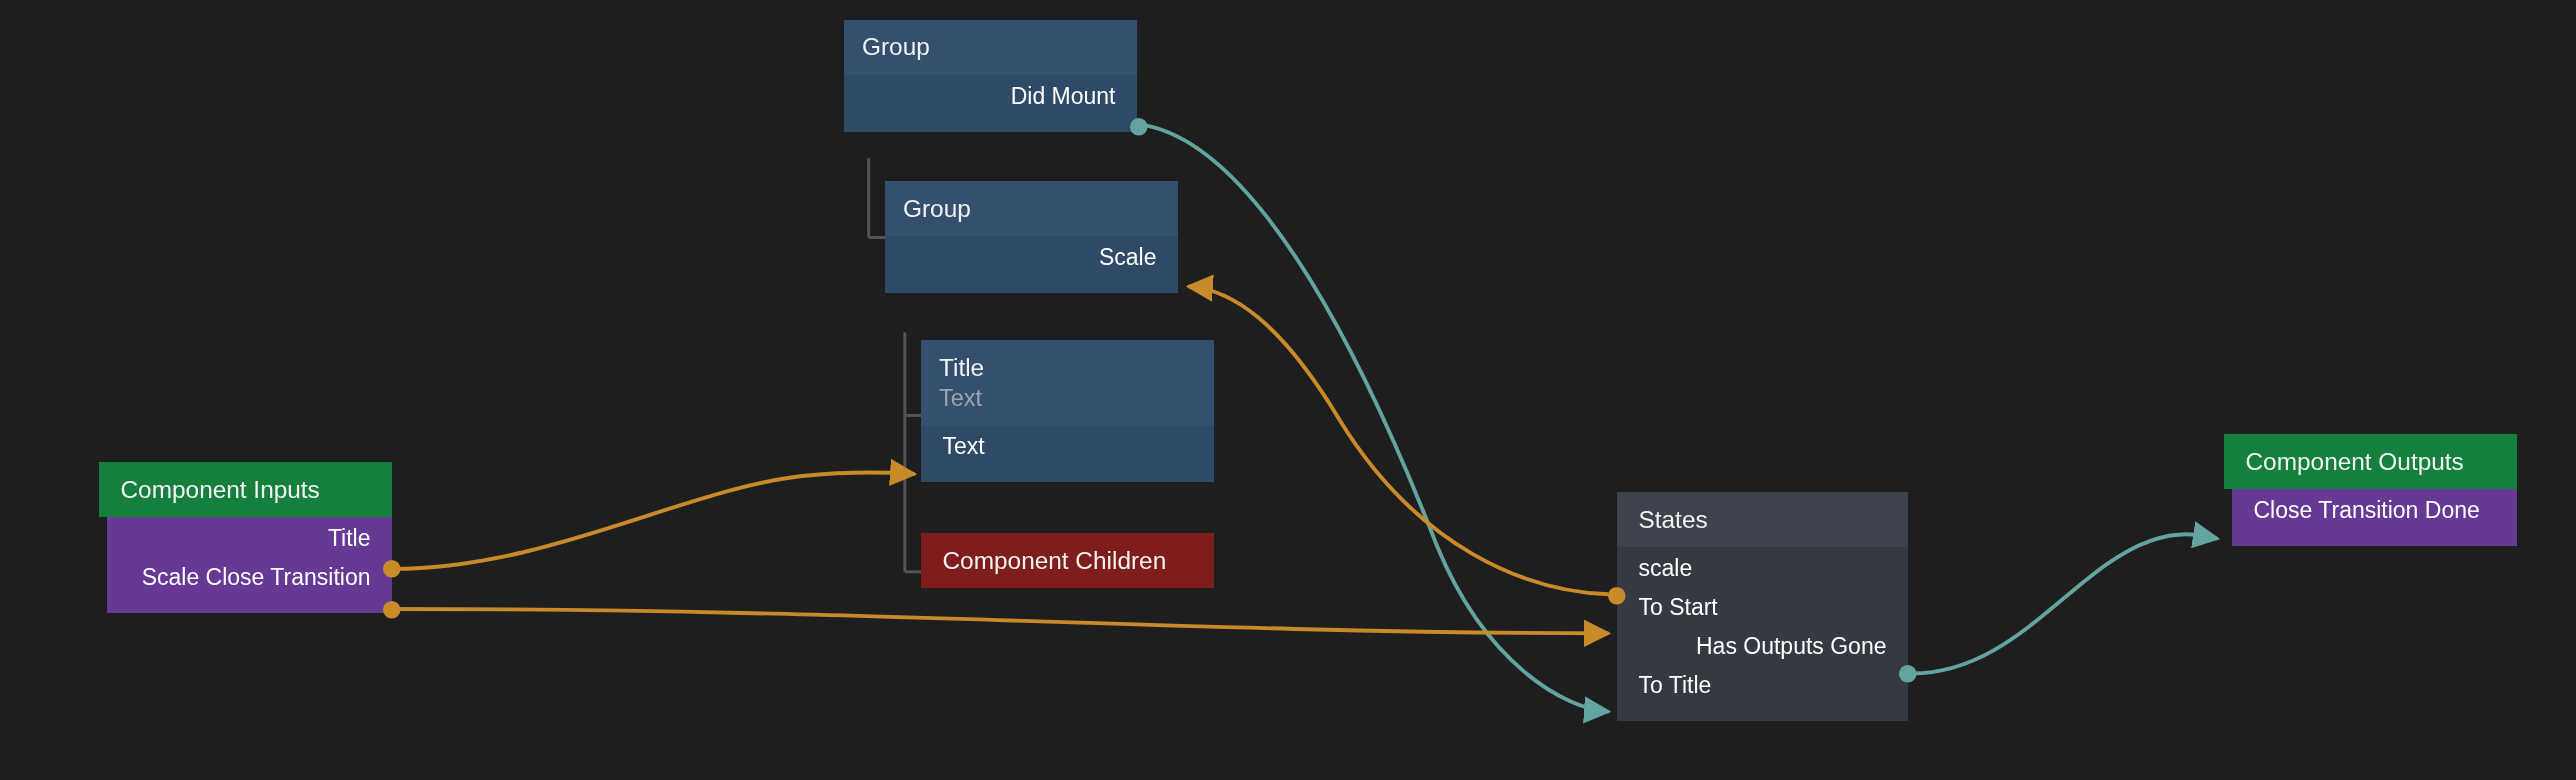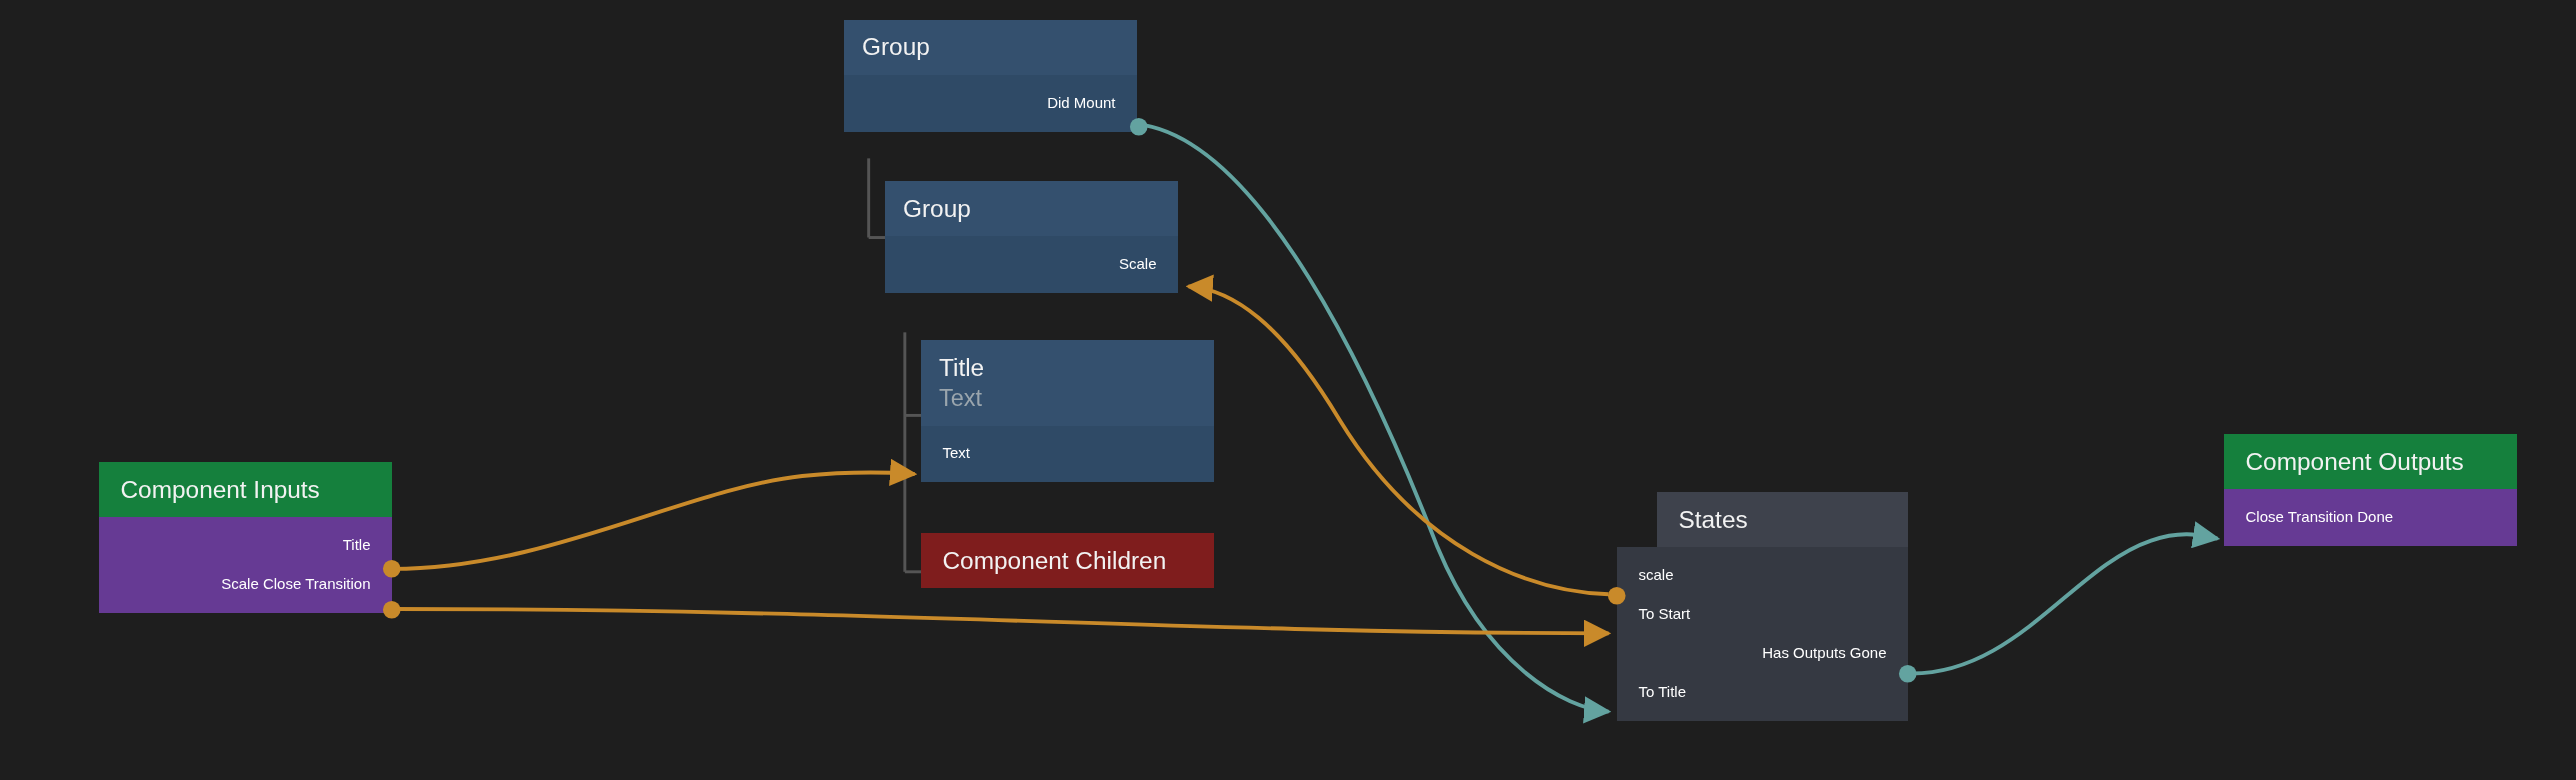--- a/index.html
+++ b/index.html
@@ -57,36 +57,36 @@
     line-height: 1.2;
     margin-top: 2px;
   }
   .node-body {
     padding: 7.8px 0 9.8px 0;
   }
   .port-row {
     position: relative;
     height: 39px;
     display: flex;
-    align-items: center;
+    align-items: flex-start;
     color: #ffffff;
-    font-size: 15px;
+    font-size: 23px;
     white-space: nowrap;
   }
   .port-row.in  { justify-content: flex-start; padding-left: 21.5px; }
   .port-row.out { justify-content: flex-end;  padding-right: 21.5px; }
 
   
   .n-blue   .node-header { background: #34506e; padding-left: 18px; }
   .n-blue   .node-body   { background: #2f4a66; }
   .n-purple .node-header { background: #15803d; }
-  .n-purple .node-body   { background: #663a94; }
+  .n-purple .node-body   { background: #663a94; margin-left: 8px; }
   .n-purple-solid        { background: #7f1d1d; }
   .n-purple-solid .node-header { background: transparent; }
-  .n-grey   .node-header { background: #3e424c; margin-left: 40px; }
+  .n-grey   .node-header { background: #3e424c; }
   .n-grey   .node-body   { background: #353942; }
 
   
   .marker { position: absolute; z-index: 20; }
 </style>
 </head>
 <body>
 
 <div id="canvas">
 

